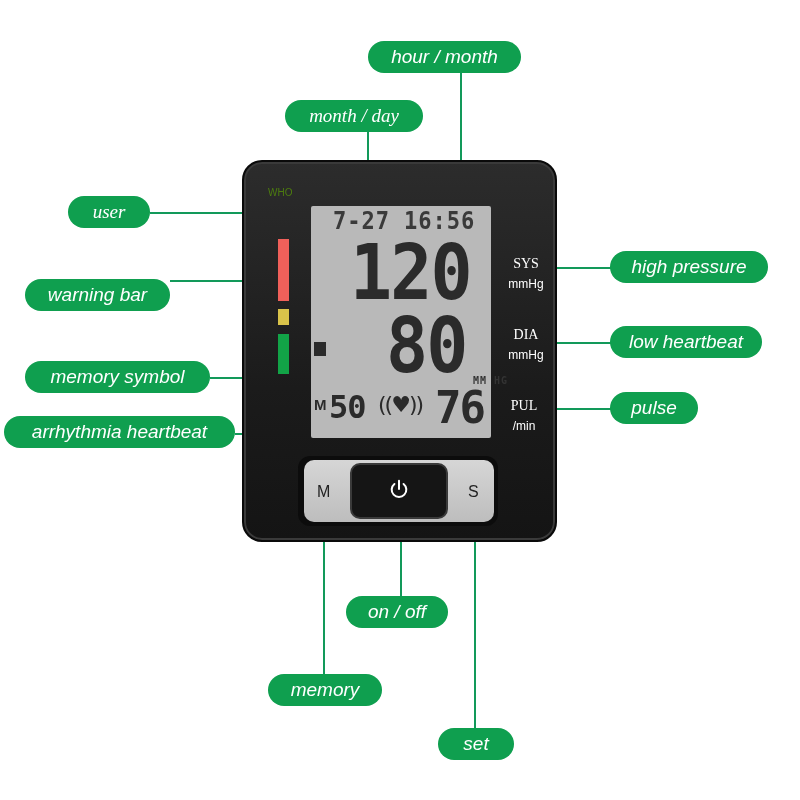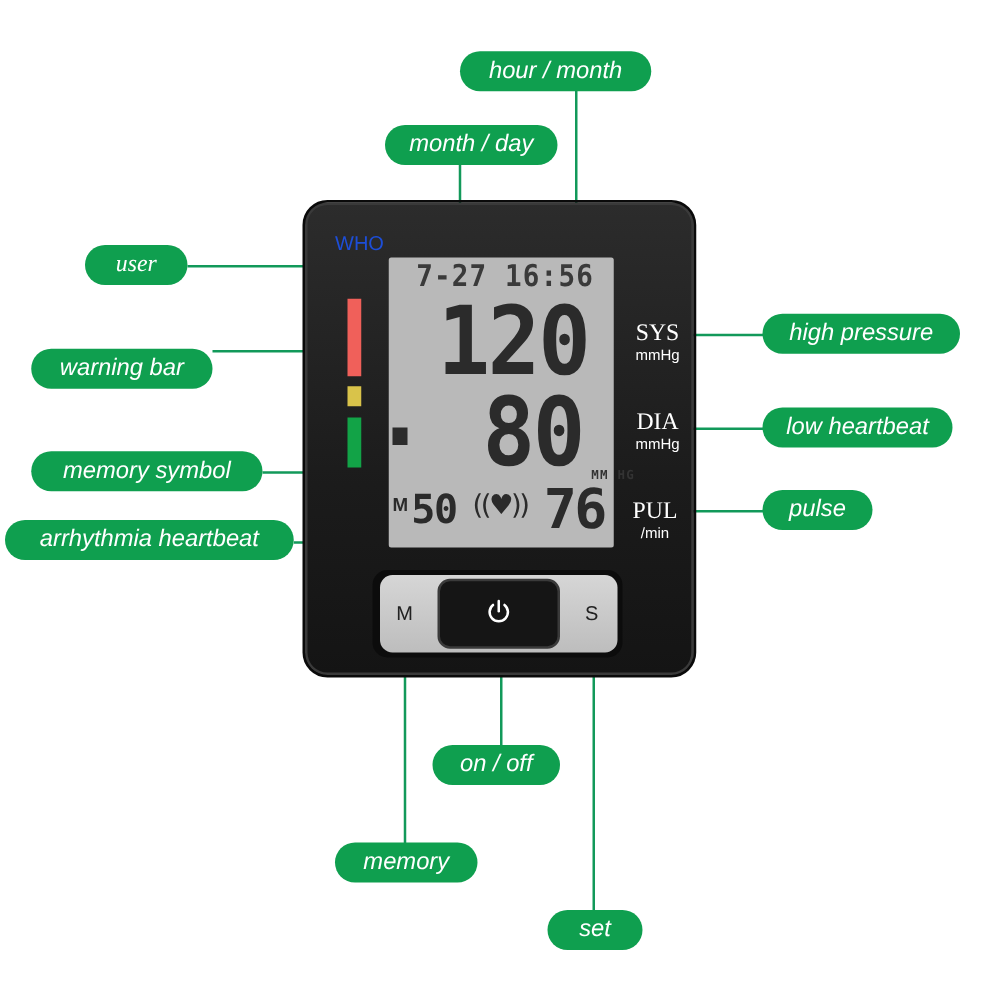--- a/index.html
+++ b/index.html
@@ -12,40 +12,40 @@
     box-sizing:border-box; white-space:nowrap;
   }
   .line { position:absolute; background:#12995a; }
 
   .device {
     position:absolute; left:242px; top:160px; width:315px; height:382px;
     border-radius:20px; background:linear-gradient(180deg,#2c2c2c 0%,#1b1b1b 60%,#141414 100%);
     border:2px solid #0a0a0a; box-sizing:border-box;
     box-shadow: inset 0 0 0 2px #3a3a3a;
   }
-  .who { position:absolute; left:268px; top:187px; color:#1d4ed8; font-size:16px; }
+  .who { position:absolute; left:268px; top:187px; color:#4d7c0f; font-size:10px; }
 
   .warn-bar { position:absolute; width:11px; }
 
   .lcd {
     position:absolute; left:311px; top:206px; width:180px; height:232px;
     background:#b9b9b9; border-radius:2px;
   }
   .seg { position:absolute; color:#2b2b2b; font-family:"DejaVu Sans Mono", monospace; letter-spacing:1px; }
   .datetime { left:333px; top:207px; font-size:24px; font-weight:bold; transform:scaleX(0.92); transform-origin:left; color:#3a3a3a; }
   .sys { left:350px; top:228px; font-size:76px; font-weight:bold; letter-spacing:-2px; transform:scaleX(0.92); transform-origin:left; }
   .dia { left:386px; top:301px; font-size:76px; font-weight:bold; letter-spacing:-2px; transform:scaleX(0.92); transform-origin:left; }
   .mem-square { position:absolute; left:314px; top:342px; width:12px; height:14px; background:#2b2b2b; }
   .m-letter { left:314px; top:396px; font-size:15px; font-weight:bold; font-family:"Liberation Sans", sans-serif; }
   .mem-value { left:329px; top:388px; font-size:32px; font-weight:bold; letter-spacing:-1px; }
   .heart { left:378px; top:392px; font-size:22px; font-family:"DejaVu Sans", sans-serif; letter-spacing:-2px; }
   .mmhg-small { left:442px; top:375px; font-size:10px; font-weight:bold; color:#333;padding-left:31px; }
   .pul { left:435px; top:382px; font-size:44px; font-weight:bold; letter-spacing:-2px; }
 
-  .side-label { position:absolute; color:#fff; font-family:"Liberation Serif", serif; font-size:19px; text-align:center; width:52px; }
+  .side-label { position:absolute; color:#fff; font-family:"Liberation Serif", serif; font-size:14px; text-align:center; width:52px; }
   .side-unit { position:absolute; color:#fff; font-size:12px; text-align:center; width:52px; }
 
   .btn-panel {
     position:absolute; left:298px; top:456px; width:200px; height:70px;
     background:#0c0c0c; border-radius:12px;
   }
   .btn-plate {
     position:absolute; left:304px; top:460px; width:190px; height:62px;
     background:linear-gradient(180deg,#d6d6d6,#bdbdbd); border-radius:10px;
   }
@@ -68,21 +68,21 @@
 <div class="line" style="left:235px;top:433px;width:168px;height:2px;"></div>
 <div class="line" style="left:402px;top:412px;width:2px;height:23px;"></div>
 <div class="line" style="left:554px;top:267px;width:58px;height:2px;"></div>
 <div class="line" style="left:554px;top:342px;width:58px;height:2px;"></div>
 <div class="line" style="left:550px;top:408px;width:62px;height:2px;"></div>
 <div class="line" style="left:400px;top:496px;width:2px;height:100px;"></div>
 <div class="line" style="left:323px;top:505px;width:2px;height:170px;"></div>
 <div class="line" style="left:474px;top:505px;width:2px;height:225px;"></div>
 
 <div class="label" style="left:368px;top:41px;width:153px;">hour / month</div>
-<div class="label" style="left:308px;top:100px;width:138px;">month / day</div>
+<div class="label" style="left:285px;top:100px;width:138px;font-family:Liberation Serif, serif;">month / day</div>
 <div class="label" style="left:68px;top:196px;width:82px;font-family:Liberation Serif, serif;">user</div>
 <div class="label" style="left:25px;top:263px;width:145px;margin-top:16px;">warning bar</div>
 <div class="label" style="left:25px;top:361px;width:185px;">memory symbol</div>
 <div class="label" style="left:4px;top:416px;width:231px;">arrhythmia heartbeat</div>
 <div class="label" style="left:610px;top:251px;width:158px;">high pressure</div>
 <div class="label" style="left:610px;top:326px;width:152px;">low heartbeat</div>
 <div class="label" style="left:610px;top:392px;width:88px;">pulse</div>
 <div class="label" style="left:346px;top:596px;width:102px;font-style:italic;">on / off</div>
 <div class="label" style="left:268px;top:674px;width:114px;">memory</div>
 <div class="label" style="left:438px;top:728px;width:76px;">set</div>

